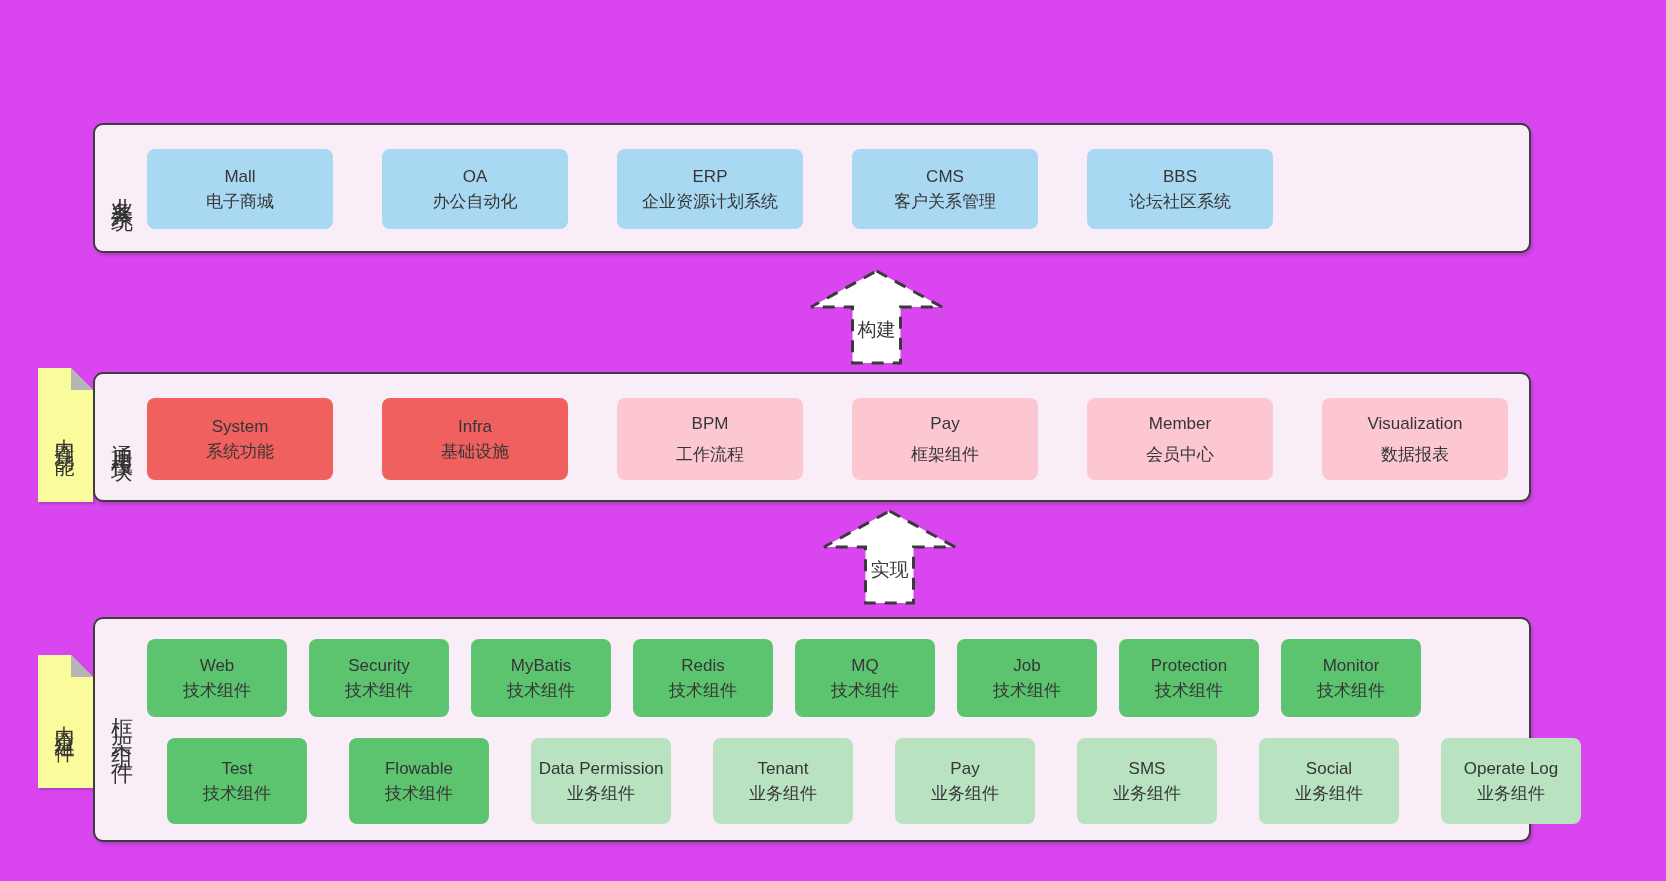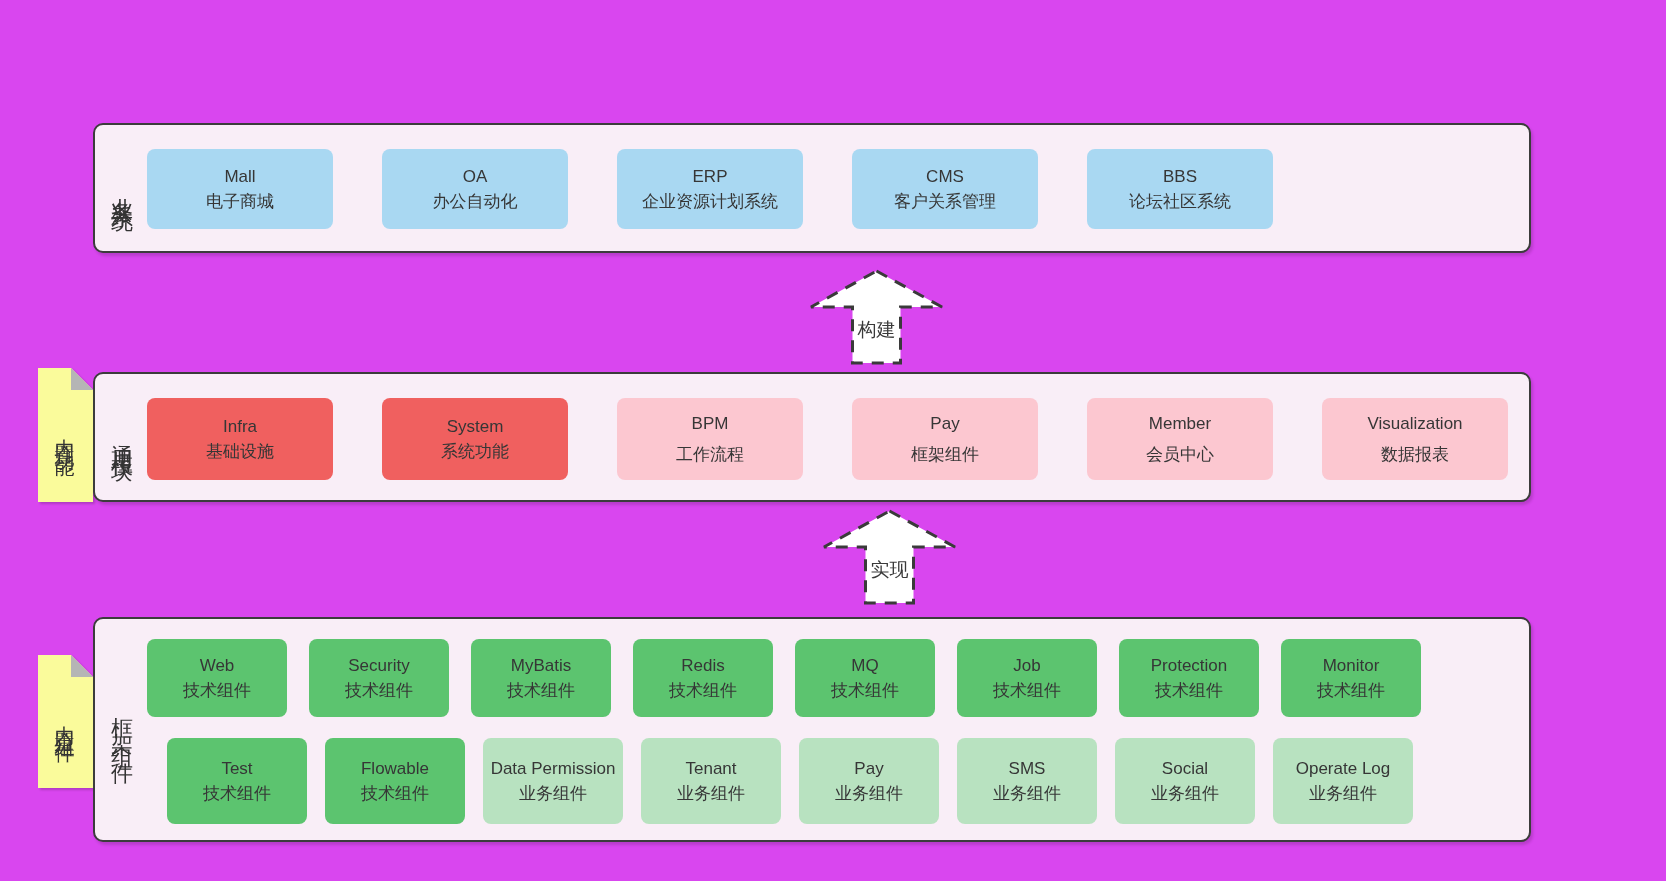--- a/index.html
+++ b/index.html
@@ -26,21 +26,21 @@
   }
   .business .vlabel{letter-spacing:4px;}
   .modules .vlabel{letter-spacing:5px;}
   .components .vlabel{letter-spacing:15px;}
 
   
   .box-row{position:absolute;left:52px;display:flex;}
   .business .box-row{top:24px;gap:49px;}
   .modules .box-row{top:24px;gap:49px;}
   .components .row1{top:20px;gap:22px;}
-  .components .row2{top:119px;gap:18px;padding-left:20px;}
+  .components .row2{top:119px;gap:42px;padding-left:20px;}
 
   .box{
     border-radius:8px;display:flex;flex-direction:column;
     align-items:center;justify-content:center;text-align:center;
     font-size:17px;line-height:1.5;color:#363636;box-sizing:border-box;padding:2px 6px;
   }
   .business .box,.modules .box{width:186px;}
   .business .box{height:80px;}
   .modules .box{height:82px;}
   .components .box{width:140px;}
@@ -122,26 +122,26 @@
   <div class="note modules-note">
     <div class="note-bg"></div>
     <div class="note-fold"></div>
     <div class="note-text">内置功能</div>
   </div>
 
   <div class="container modules">
     <div class="vlabel">通用模块</div>
     <div class="box-row">
       <div class="box red">
+        <span>System</span>
+        <span>系统功能</span>
+      </div>
+      <div class="box red">
         <span>Infra</span>
         <span>基础设施</span>
-      </div>
-      <div class="box red">
-        <span>System</span>
-        <span>系统功能</span>
       </div>
       <div class="box pink">
         <span>BPM</span>
         <span>工作流程</span>
       </div>
       <div class="box pink">
         <span>Pay</span>
         <span>框架组件</span>
       </div>
       <div class="box pink">

